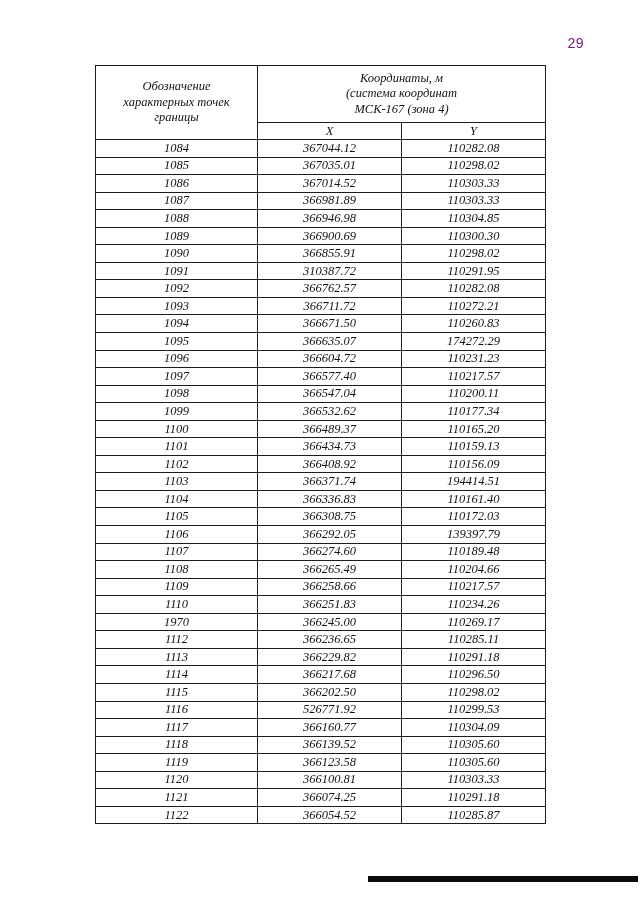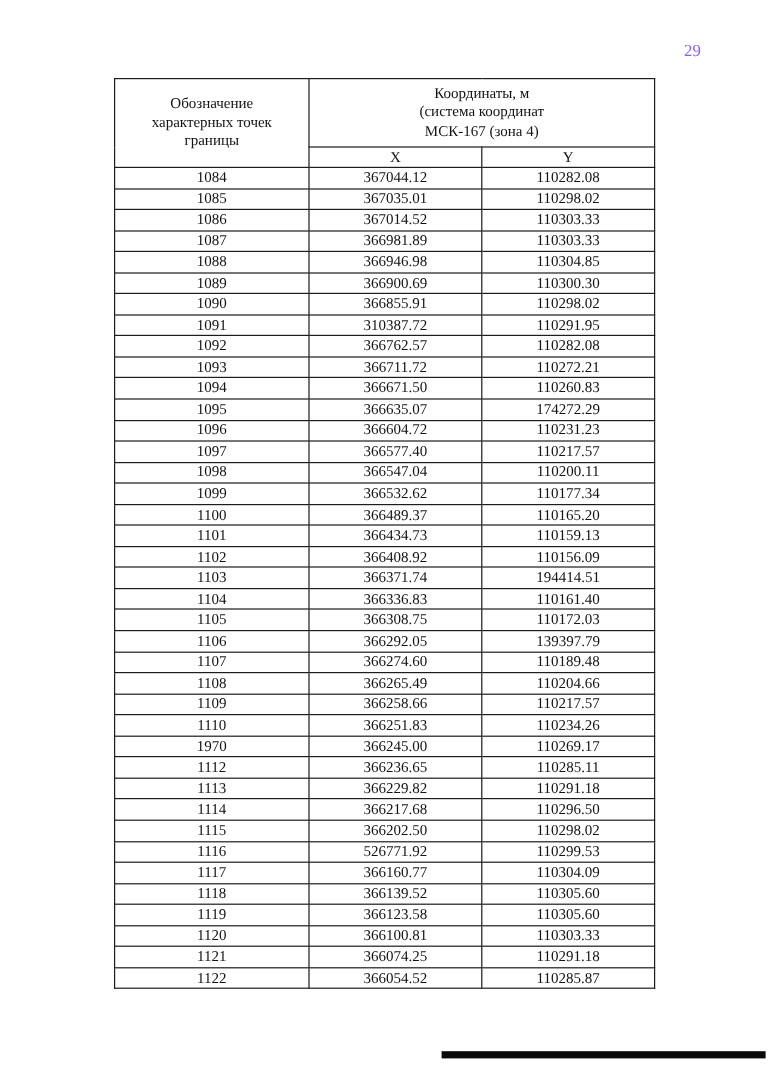--- a/index.html
+++ b/index.html
@@ -13,29 +13,31 @@
     height: 905px;
     font-family: "Liberation Serif", serif;
     color: #111111;
     overflow: hidden;
   }
   .page-number {
     position: absolute;
     top: 36px;
     right: 56px;
     font-size: 14px;
-    color: #8b5cf6;
+    color: #701a75;
+    font-family: Liberation Mono, monospace;
   }
   table.coords {
     position: absolute;
     top: 65px;
     left: 95px;
     width: 450px;
     border-collapse: collapse;
     table-layout: fixed;
+    font-style: italic;
   }
   table.coords td {
     border: 1px solid #1c1c1c;
     text-align: center;
     vertical-align: middle;
     padding: 0;
     font-size: 12.5px;
     color: #131313;
   }
   col.c-points { width: 162px; }

